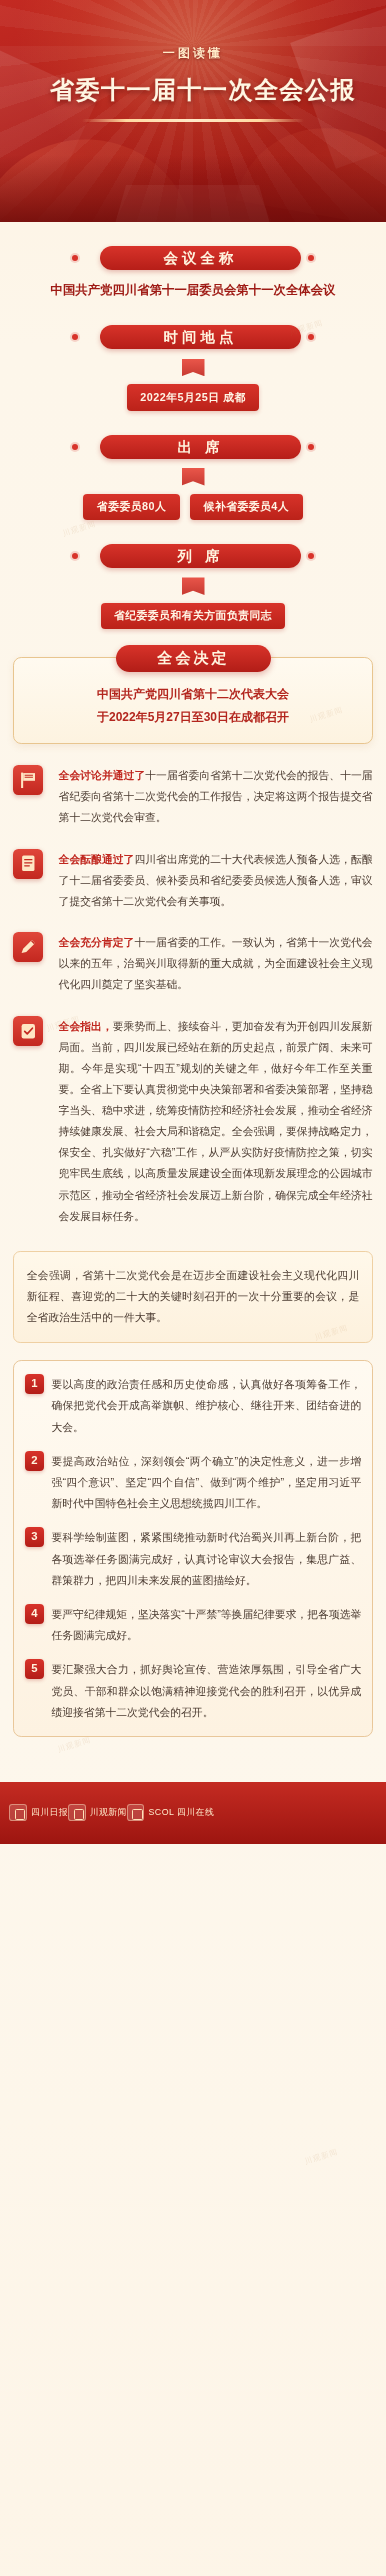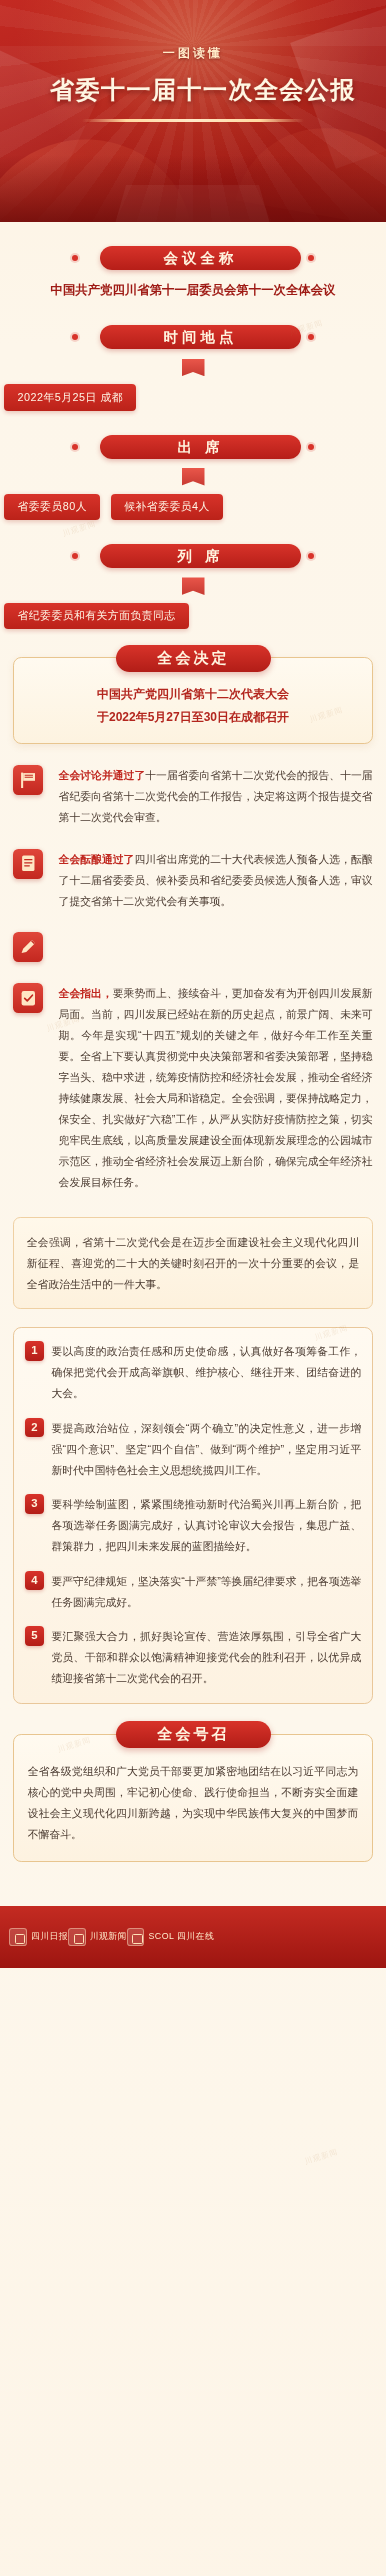--- a/index.html
+++ b/index.html
@@ -160,21 +160,22 @@
     display: block;
     width: 23px; height: 17.5px;
     margin: 9.3px auto 0;
     background: linear-gradient(180deg, #e8483c, #c22a22);
     clip-path: polygon(0 0, 100% 0, 100% 100%, 50% 76%, 0 100%);
     opacity: .92;
   }
 
   .sub-line {
     margin: 8.2px auto 0;
-    text-align: left;
+    text-align: center;
+    font-weight: bold;
   }
   .pill {
     display: inline-block;
     padding: 6.2px 13.4px;
     margin: 0 4.1px;
     background: linear-gradient(180deg, #d8332a, #bb2219);
     color: #fff6e6;
     border-radius: 4.1px;
     font-size: 10.8px;
     letter-spacing: 0.5px;
@@ -465,20 +466,23 @@
       </div>
     </div>
 
     <div class="block">
       <div class="block-icon">
         <svg width="20.6" height="20.6" viewBox="0 0 40 40">
           <path d="M7 31 L10 23 L27 6 L33 12 L16 29 Z" fill="#ffe6c4"></path>
           <path d="M26 7 L32 13" stroke="#c3271f" stroke-width="2.4"></path>
         </svg>
       </div>
+      <div class="block-text">
+        <span class="hl">全会充分肯定了</span><span>十一届省委的工作。一致认为，省第十一次党代会以来的五年，治蜀兴川取得新的重大成就，为全面建设社会主义现代化四川奠定了坚实基础。</span>
+      </div>
     </div>
 
     <div class="block">
       <div class="block-icon">
         <svg width="20.6" height="20.6" viewBox="0 0 40 40">
           <rect x="7" y="6" width="26" height="28" rx="4" fill="#ffe6c4"></rect>
           <path d="M13 20 l5 5 l10 -11" stroke="#c3271f" stroke-width="3.2" fill="none" stroke-linecap="round" stroke-linejoin="round"></path>
         </svg>
       </div>
       <div class="block-text">
@@ -506,24 +510,20 @@
       <div class="numitem">
         <div class="numbadge">4</div>
         <div class="numtext">要严守纪律规矩，坚决落实“十严禁”等换届纪律要求，把各项选举任务圆满完成好。</div>
       </div>
       <div class="numitem">
         <div class="numbadge">5</div>
         <div class="numtext">要汇聚强大合力，抓好舆论宣传、营造浓厚氛围，引导全省广大党员、干部和群众以饱满精神迎接党代会的胜利召开，以优异成绩迎接省第十二次党代会的召开。</div>
       </div>
     </div>
 
-    <div class="call">
-      <div class="call-head">全会号召</div>
-      <div class="call-body">全省各级党组织和广大党员干部要更加紧密地团结在以习近平同志为核心的党中央周围，牢记初心使命、践行使命担当，不断夯实全面建设社会主义现代化四川新跨越，为实现中华民族伟大复兴的中国梦而不懈奋斗。</div>
-    </div>
 
     <div class="wm" style="left:289px; top:77px;">川观新闻</div>
     <div class="wm" style="left:62px; top:278px;">川观新闻</div>
     <div class="wm" style="left:309px; top:464px;">川观新闻</div>
     <div class="wm" style="left:46px; top:773px;">川观新闻</div>
     <div class="wm" style="left:314px; top:1082px;">川观新闻</div>
     <div class="wm" style="left:57px; top:1494px;">川观新闻</div>
     <div class="wm" style="left:304px; top:1906px;">川观新闻</div>
 
   </div>

